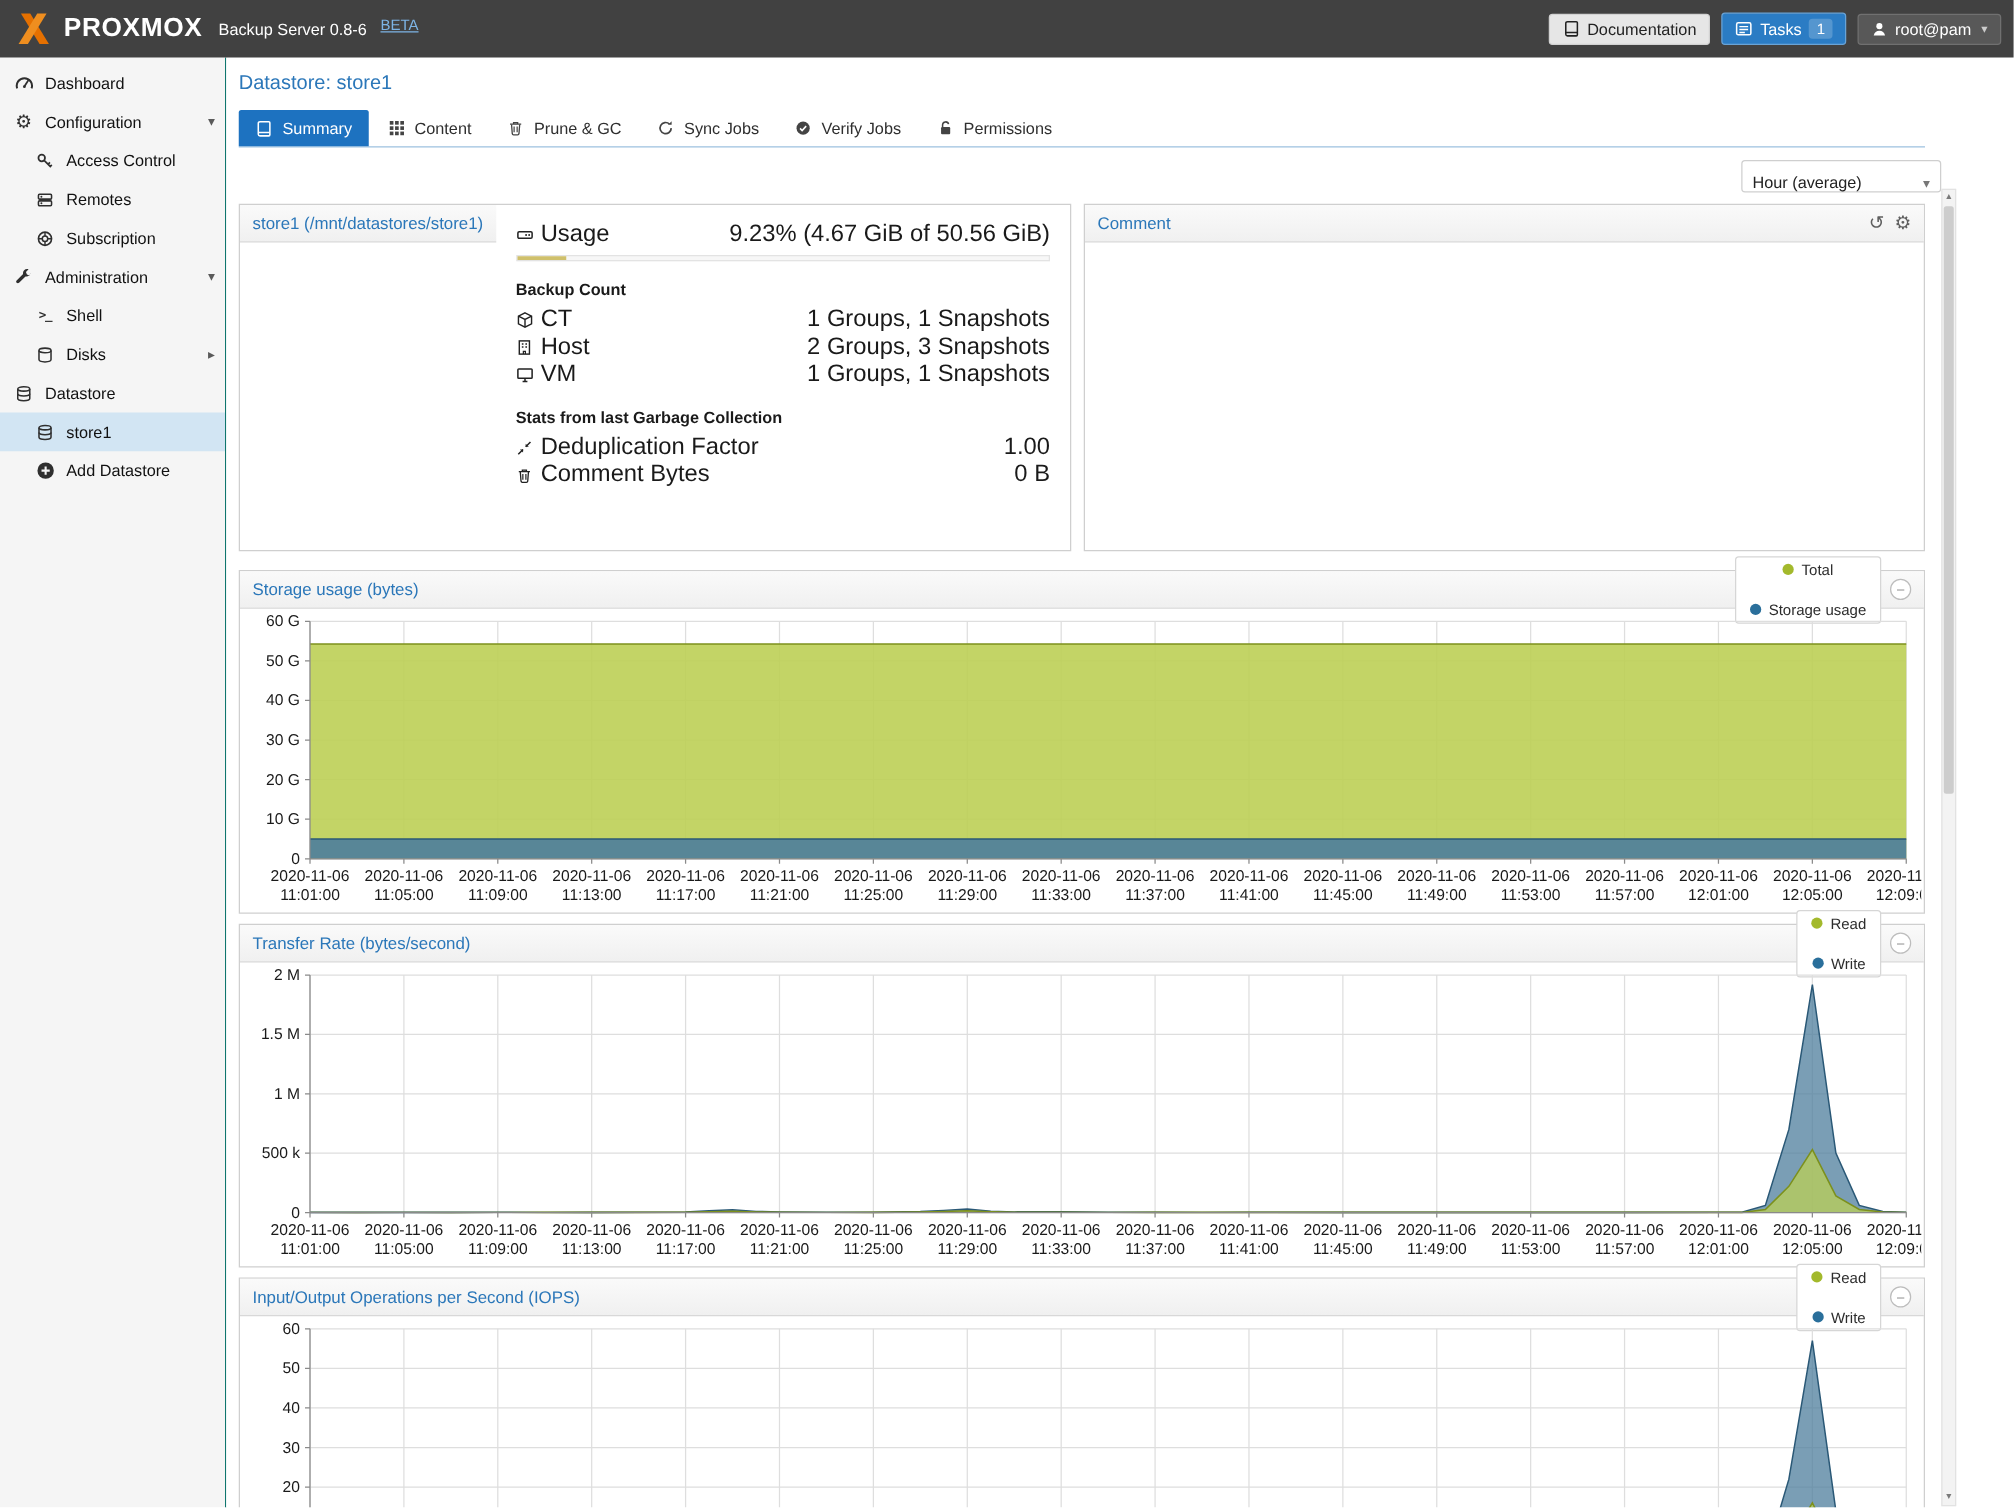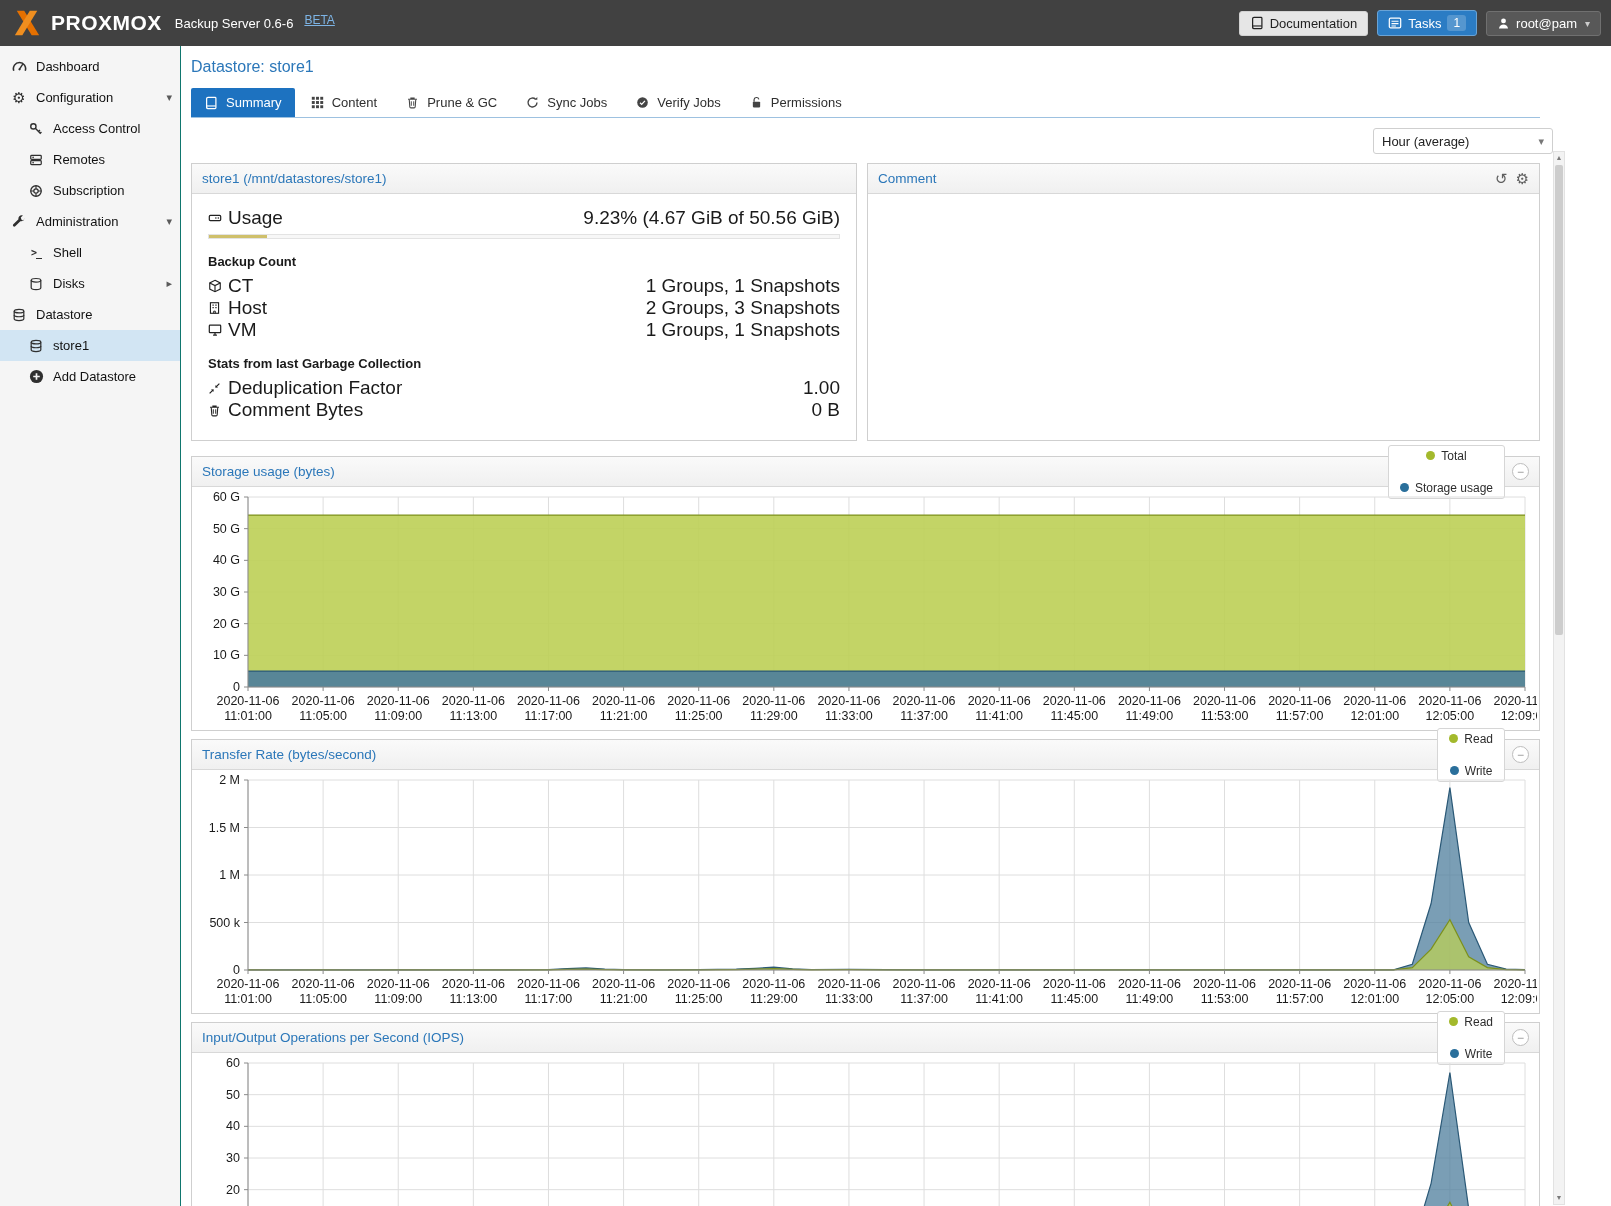--- a/index.html
+++ b/index.html
@@ -43,32 +43,32 @@
   
   .main { position:absolute; top:46px; left:181px; right:0; bottom:0; background:#fff; overflow:hidden; }
   .page-title { font-size:16px; font-weight:normal; color:#2b77b9; margin:12px 0 0 10px; }
   .tabbar { display:flex; gap:3px; margin:12px 71px 0 10px; border-bottom:1px solid #9dc1e0; align-items:center; }
   .tab { display:inline-flex; align-items:center; gap:8px; padding:7px 13px; font-size:13px; color:#2f2f2f;
          cursor:pointer; border-radius:2px 2px 0 0; background:transparent; border:none; font-family:inherit; }
   .tab .t-ic { display:inline-flex; color:#444; }
   .tab.active { background:#1d72c0; color:#fff; }
   .tab.active .t-ic { color:#fff; }
   .toolbar { display:flex; justify-content:flex-end; margin:10px 58px 9px 0; }
-  .select { display:flex; align-items:center; justify-content:space-between; width:180px; height:26px;
+  .select { display:flex; align-items:flex-end; justify-content:space-between; width:160px; height:26px;
             border:1px solid #cfcfcf; border-radius:3px; background:#fff; padding:0 8px; font-size:13px;
             color:#222; cursor:pointer; }
   .select .caret { color:#777; font-size:11px; }
 
   
   .panel { border:1px solid #cfcfcf; background:#fff; }
   .panel-hd { height:30px; display:flex; align-items:center; padding:0 10px;
               background:linear-gradient(#fafafa,#f0f0f0); border-bottom:1px solid #d8d8d8; }
   .panel-title { color:#2b77b9; font-size:13.5px; }
   .row1 { display:flex; gap:10px; margin:0 71px 15px 10px; align-items:stretch; }
-  .store-panel { width:666px; height:278px; flex:none; display:flex; flex-direction:column; }
+  .store-panel { width:666px; height:278px; flex:none; display:flex; flex-direction:row; }
   .comment-panel { flex:1; display:flex; flex-direction:column; }
   .panel-bd { padding:13px 16px; flex:1; }
   .comment-bd { padding:0; }
   .hd-tools { margin-left:auto; display:flex; gap:8px; }
   .tool-btn { border:none; background:transparent; color:#5f5f5f; font-size:15px; cursor:pointer; line-height:1; padding:0; }
 
   .srow { display:flex; align-items:center; height:22px; font-size:19px; }
   .r-ic { width:18px; flex:0 0 18px; display:inline-flex; align-items:center; color:#222; }
   .r-lbl { margin-left:2px; }
   .r-val { margin-left:auto; }
@@ -104,21 +104,21 @@
 
 <header class="topbar">
   <div class="brand">
     <span class="logo">
       <svg width="34" height="28" viewBox="0 0 36 30">
         <path d="M7 2 L15 2 L31 28 L23 28 Z" fill="#e57000"></path>
         <path d="M29 2 L21 2 L5 28 L13 28 Z" fill="#ef8e1f"></path>
       </svg>
     </span>
     <span class="brand-name">PROXMOX</span>
-    <span class="product">Backup Server 0.6-6</span>
+    <span class="product">Backup Server 0.8-6</span>
     <a class="beta">BETA</a>
   </div>
   <div class="topbar-right">
     <button class="btn btn-light">
       <span class="bicon">
           <svg viewBox="0 0 16 16" width="14" height="14">
             <path d="M4.6 1.5h8a1 1 0 0 1 1 1v11a1 1 0 0 1-1 1h-8A1.6 1.6 0 0 1 3 13V3.1a1.6 1.6 0 0 1 1.6-1.6z" fill="none" stroke="currentColor" stroke-width="1.4"></path>
             <path d="M3.2 11.4h10.2" stroke="currentColor" stroke-width="1.3"></path>
           </svg>
         </span>

